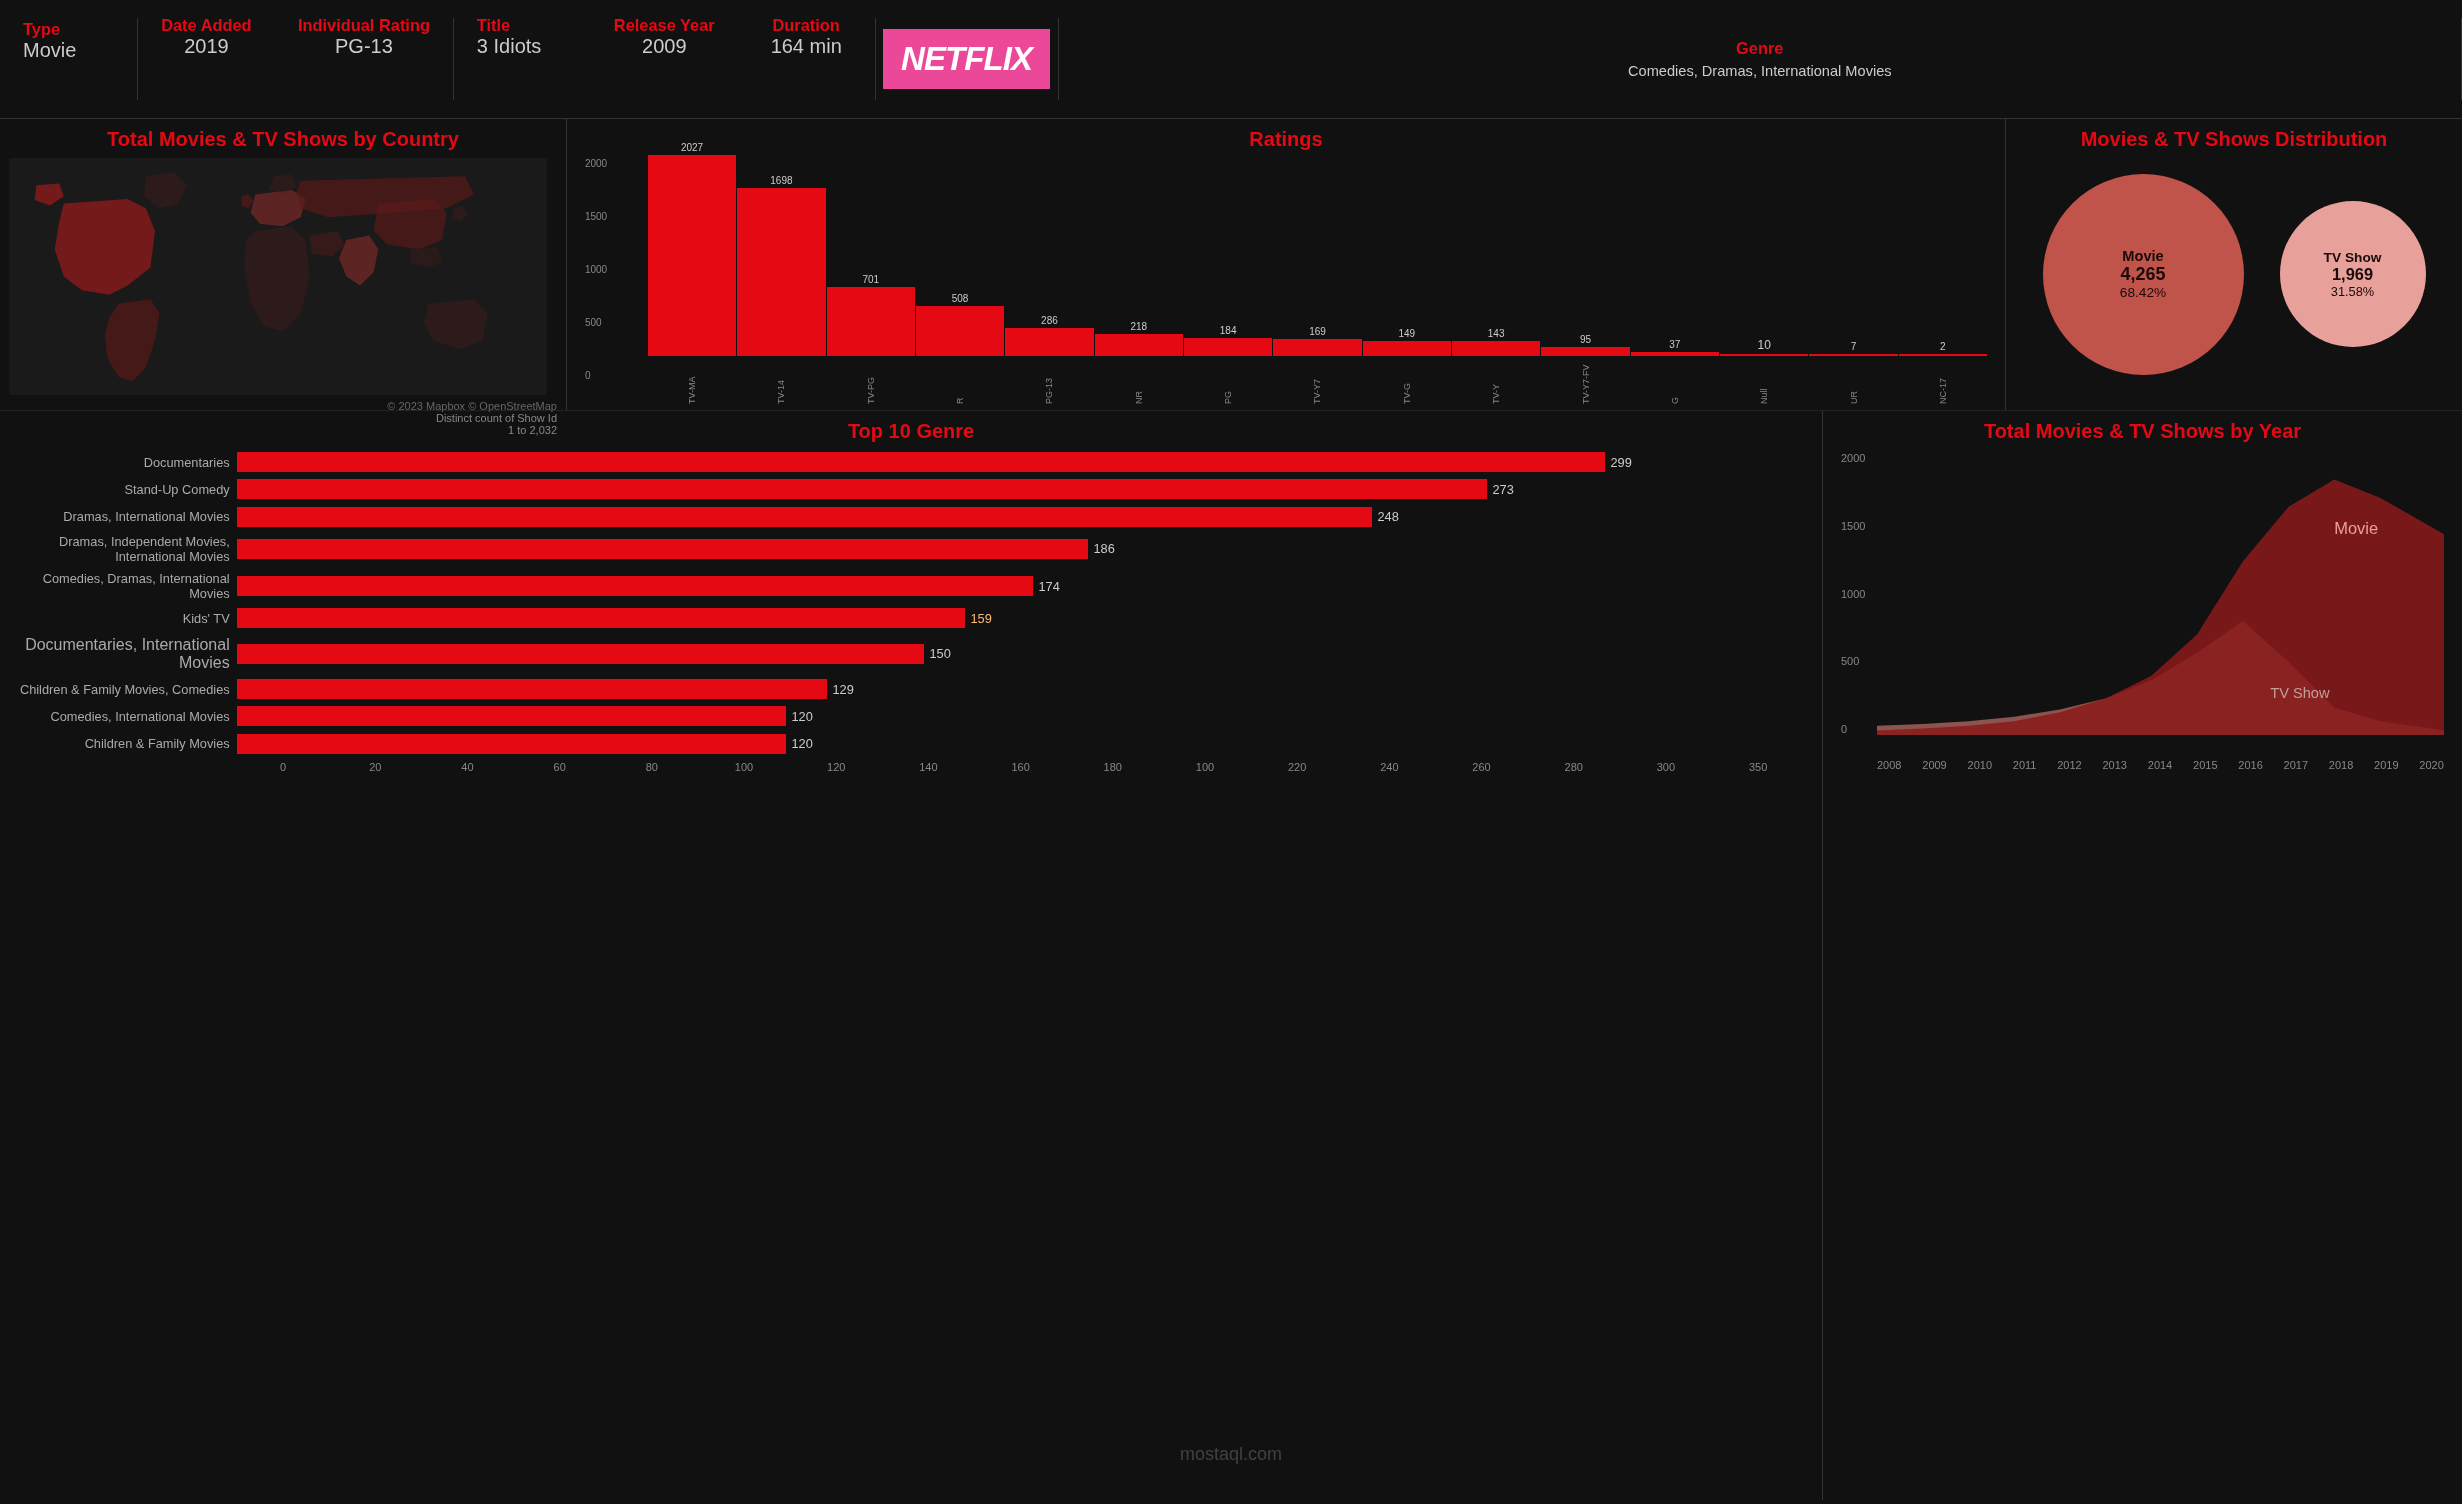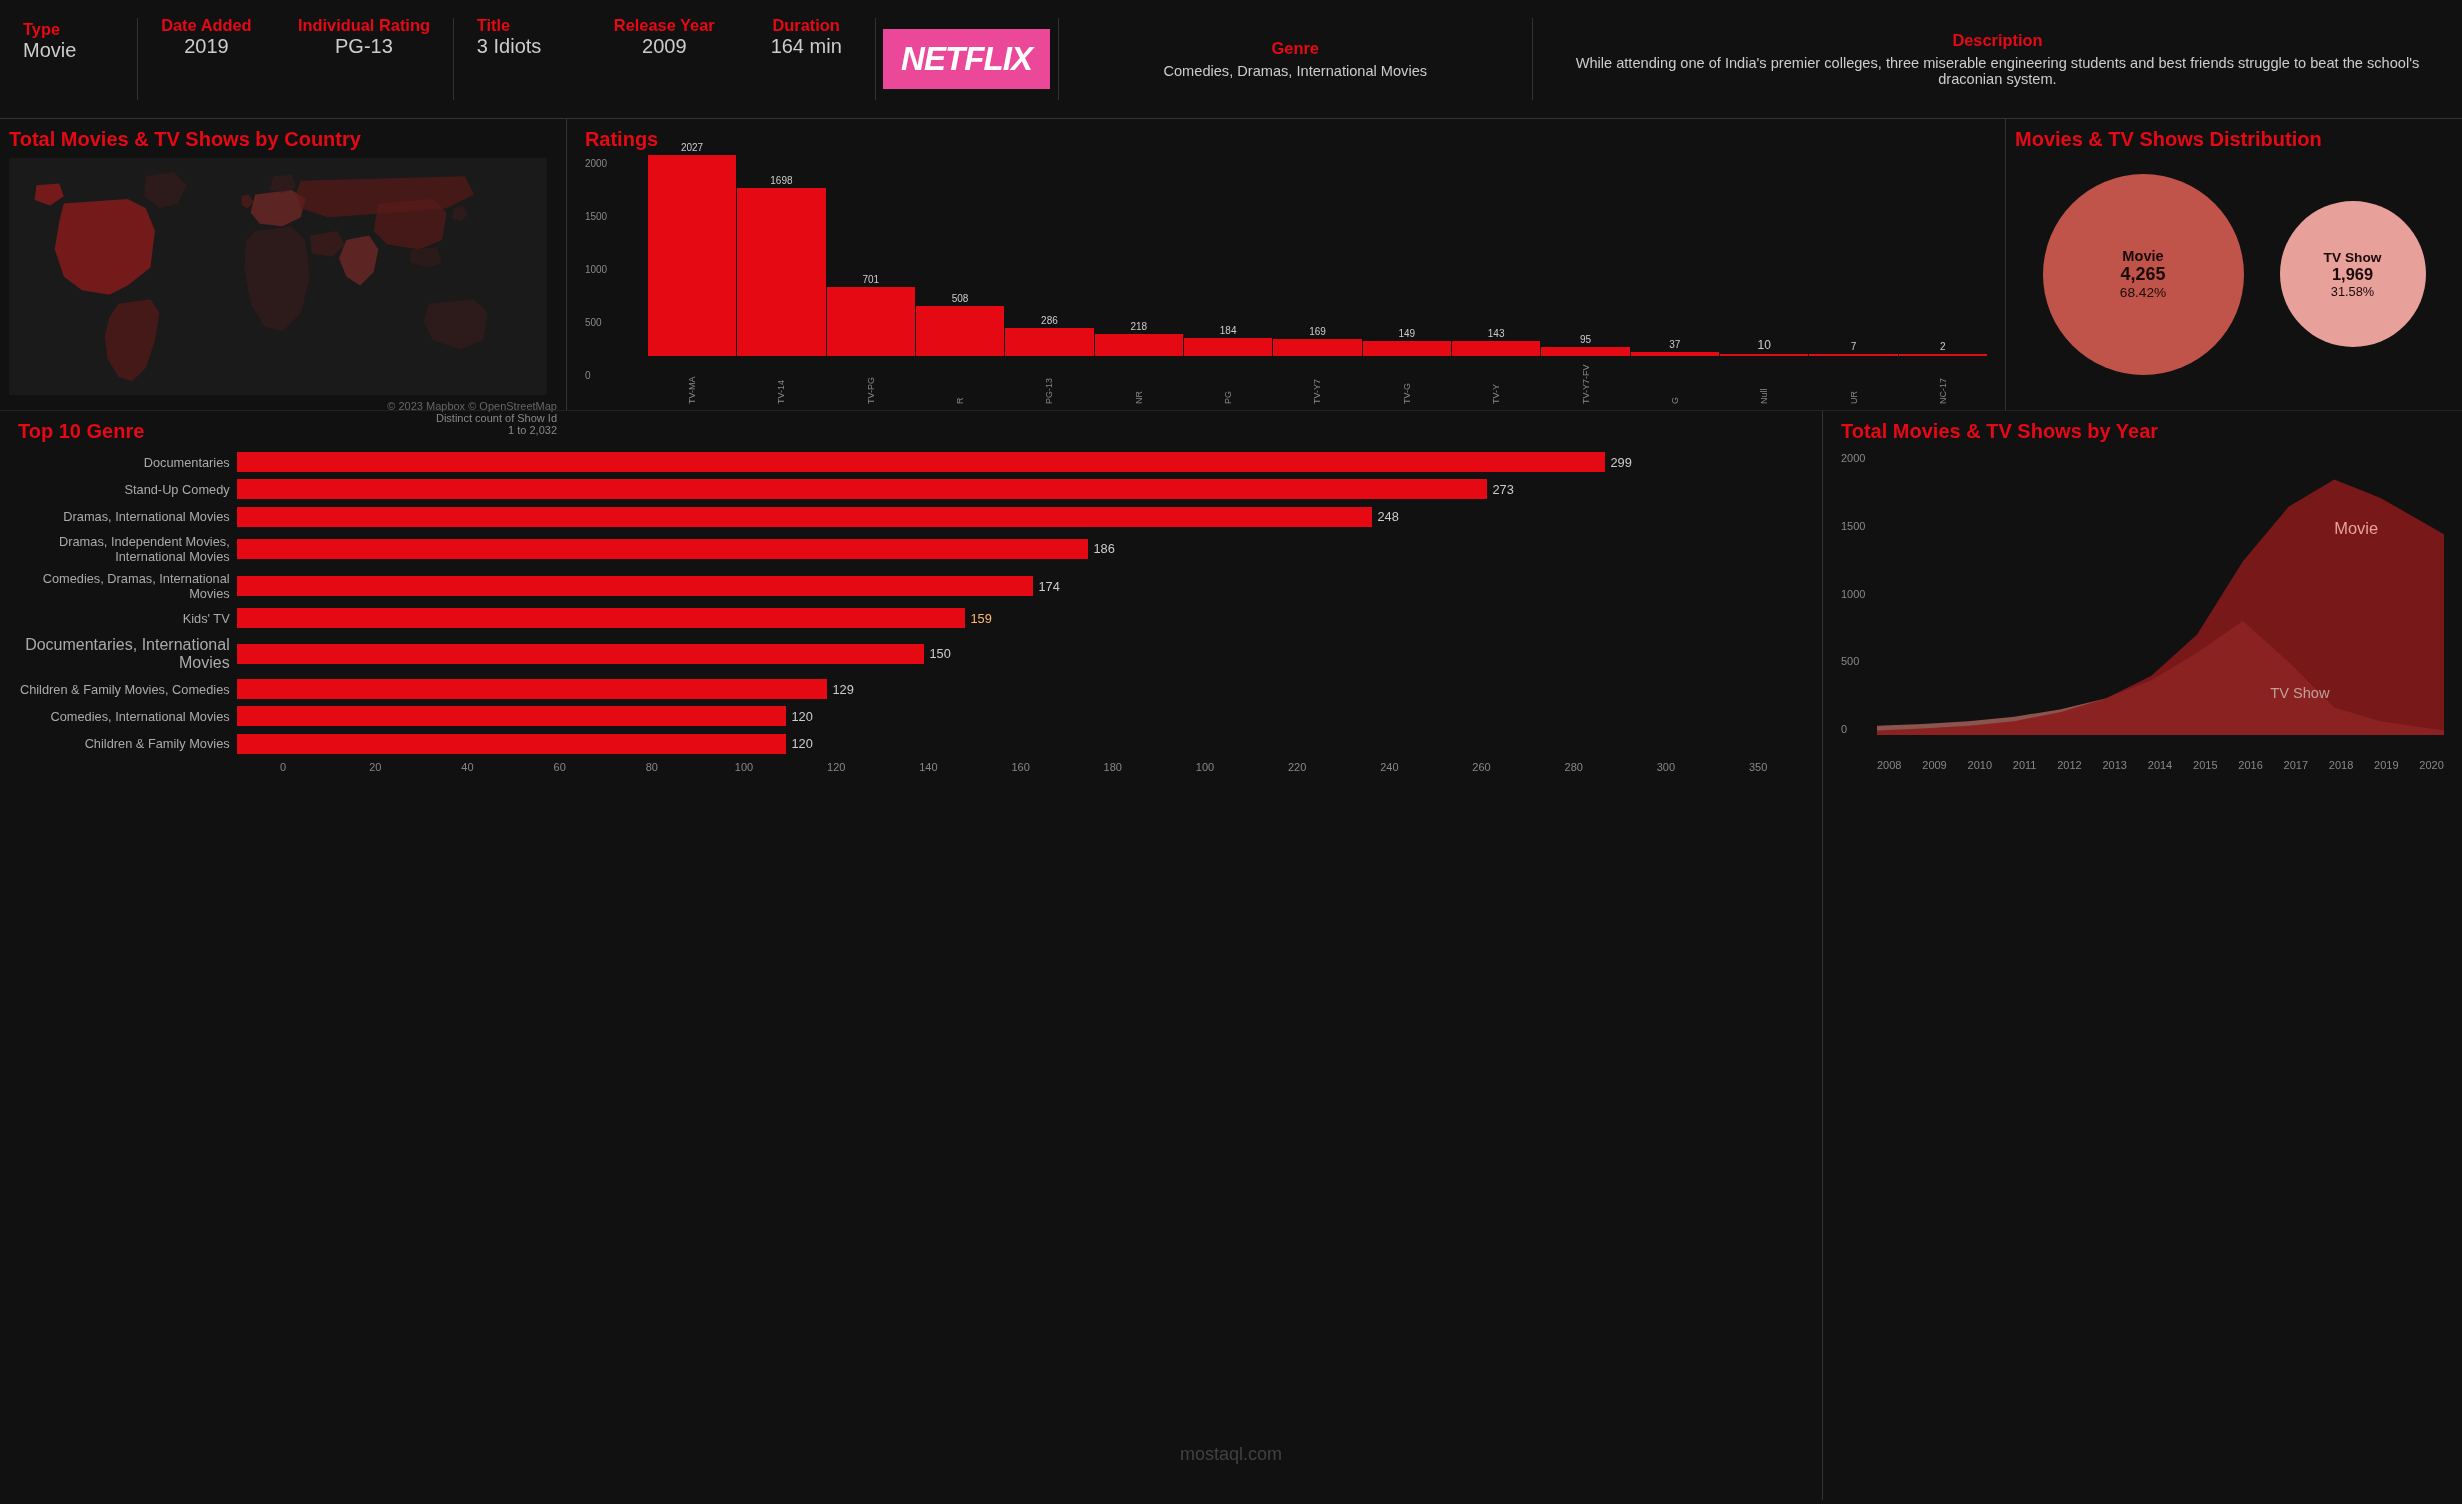--- a/index.html
+++ b/index.html
@@ -75,20 +75,21 @@
       display: flex;
       width: 100%;
       height: 292px;
       border-bottom: 0.9px solid #222;
     }
 
     .chart-title {
       color: #e50914;
       font-size: 20px;
       font-weight: bold;
+      text-align: center;
       margin-bottom: 7.3px;
     }
 
     
     .map-container {
       width: 566px;
       flex-shrink: 0;
       padding: 9px;
       position: relative;
     }
@@ -215,24 +216,20 @@
 
   <div class="top-row-separator"></div>
 
   <div class="genre-block">
     <div class="info-label">Genre</div>
     <div class="info-value" style="font-size:14.6px; text-align:center; margin-top:5.5px;">Comedies, Dramas, International Movies</div>
   </div>
 
   <div class="top-row-separator"></div>
 
-  <div class="desc-block">
-    <div class="info-label">Description</div>
-    <div style="color:#ccc; font-size:14.6px; margin-top:5.5px;">While attending one of India's premier colleges, three miserable engineering students and best friends struggle to beat the school's draconian system.</div>
-  </div>
 </div>
 
 <div class="charts-row">
 
   <div class="map-container">
     <div class="chart-title">Total Movies &amp; TV Shows by Country</div>
     
     <svg class="world-map-svg" viewBox="0 0 590 260" xmlns="http://www.w3.org/2000/svg">
       <rect width="590" height="260" fill="#1a1a1a"></rect>
 

